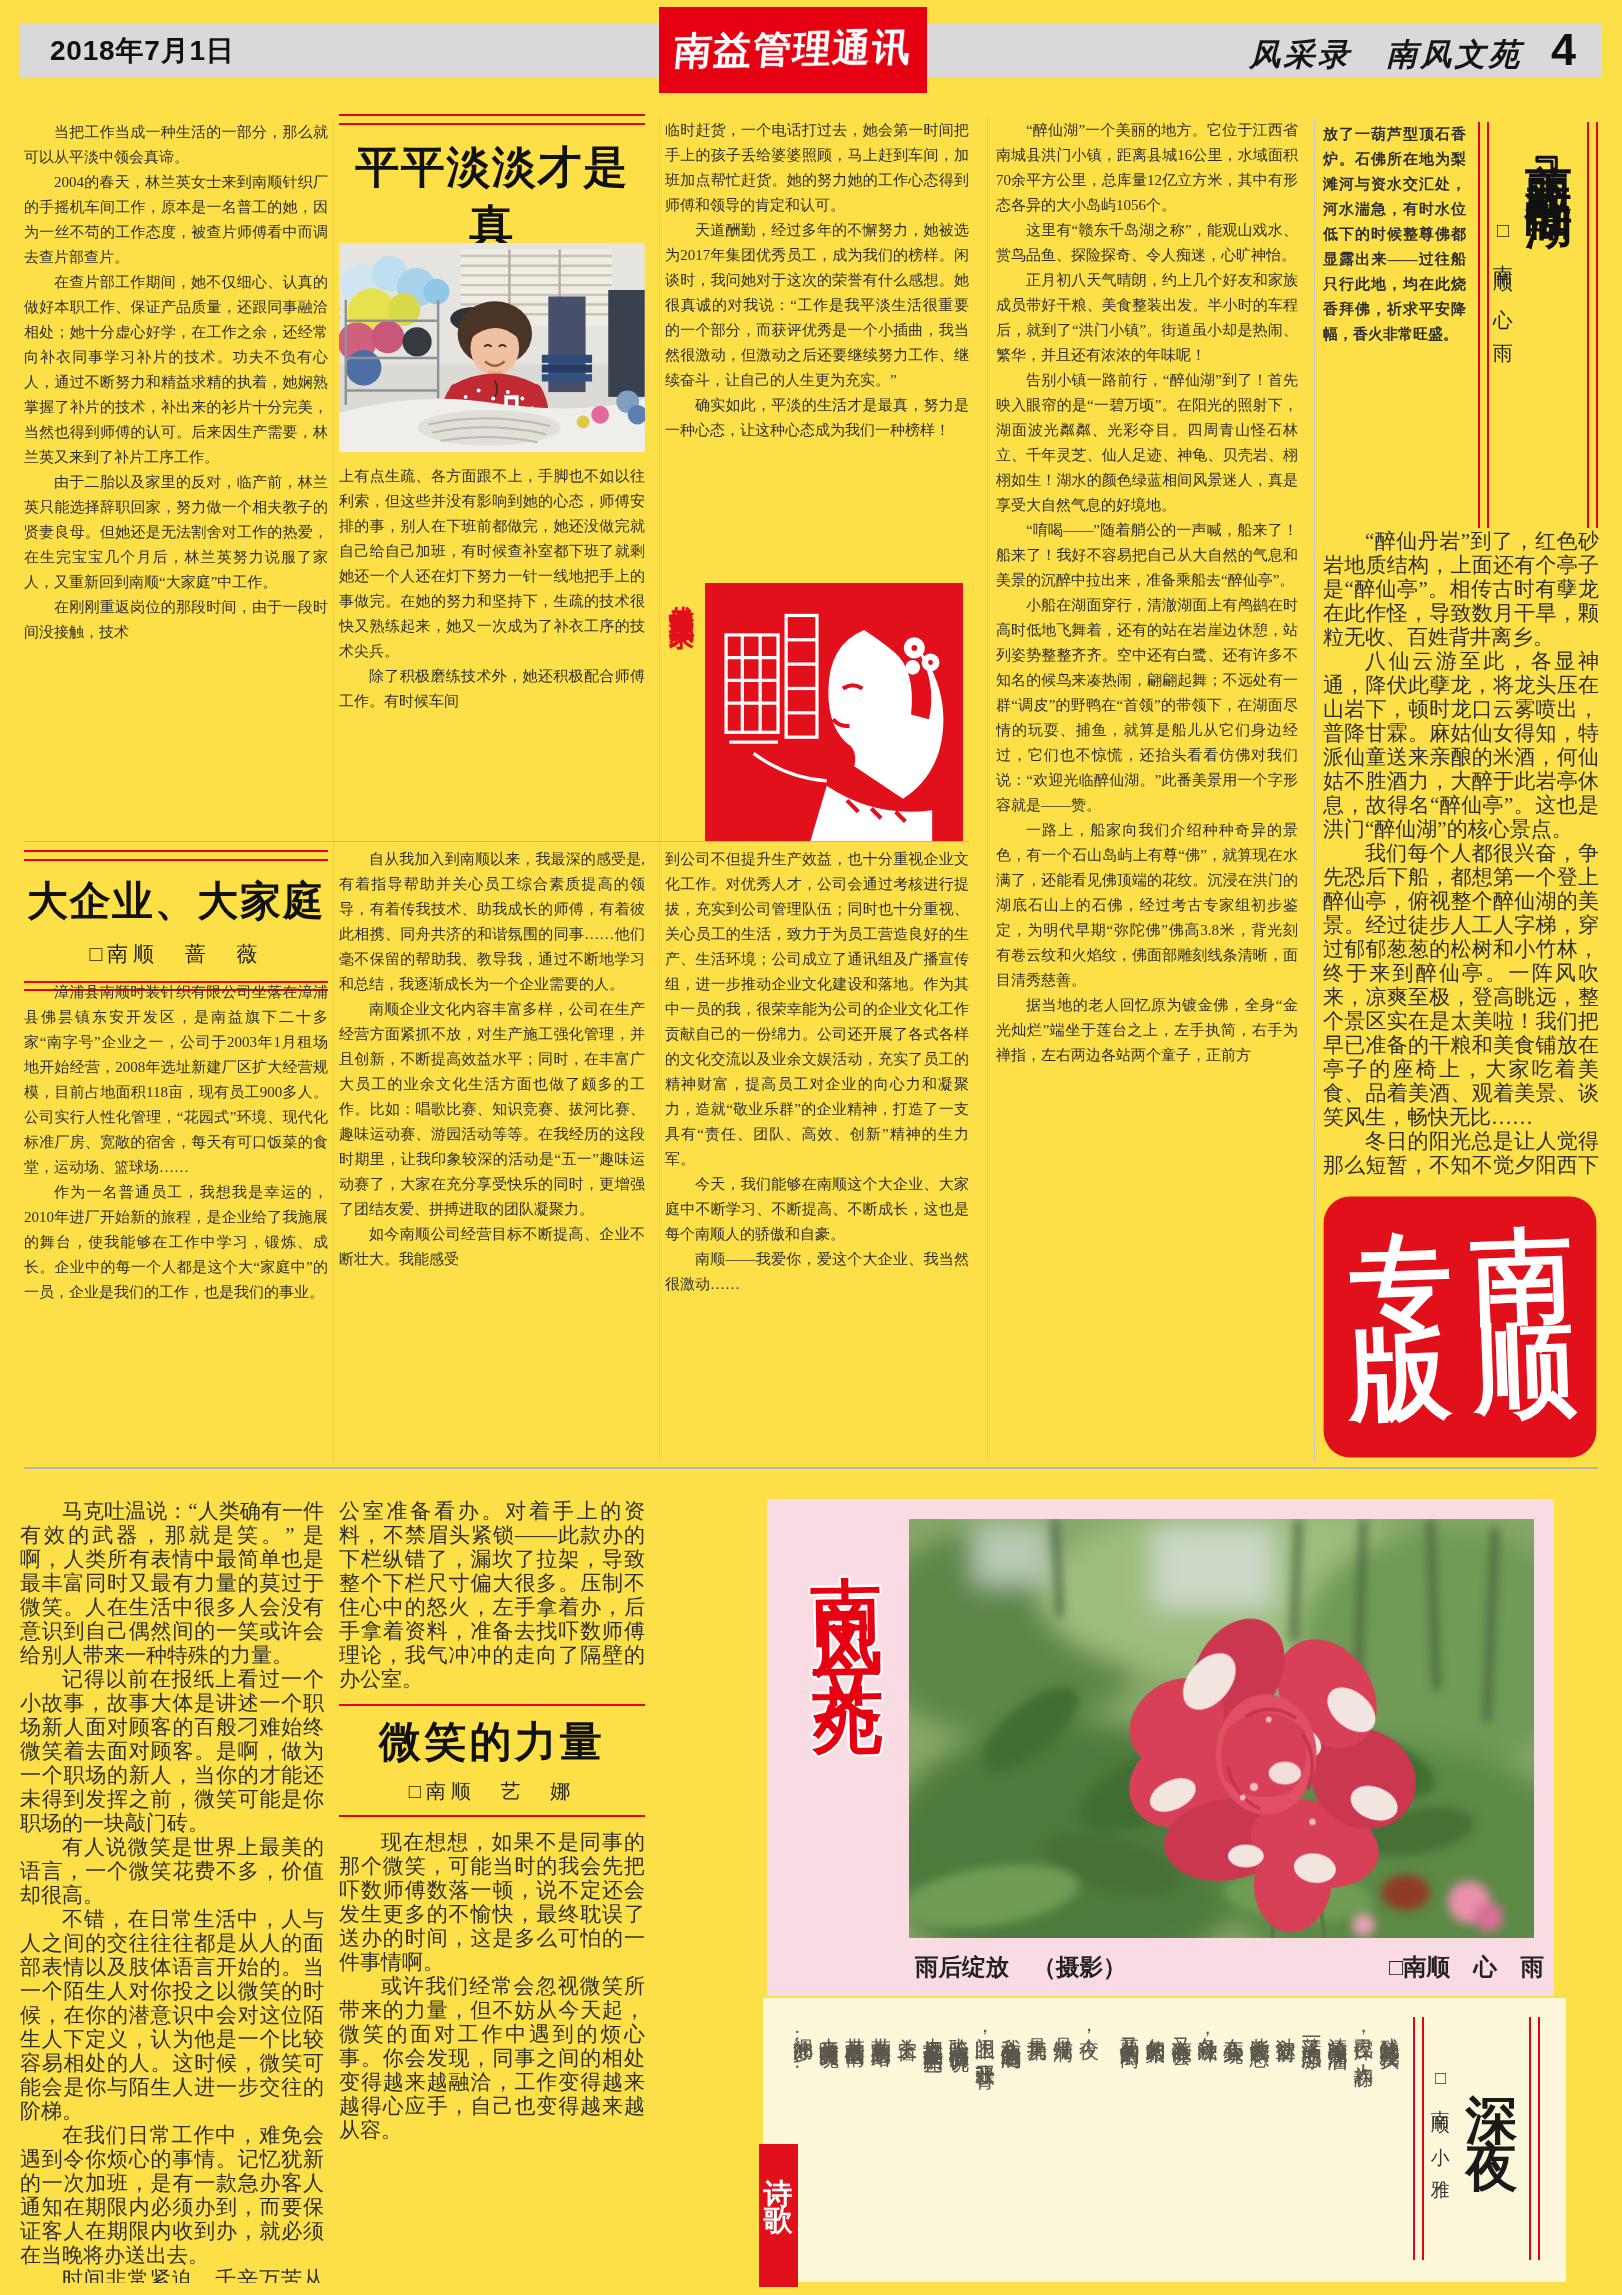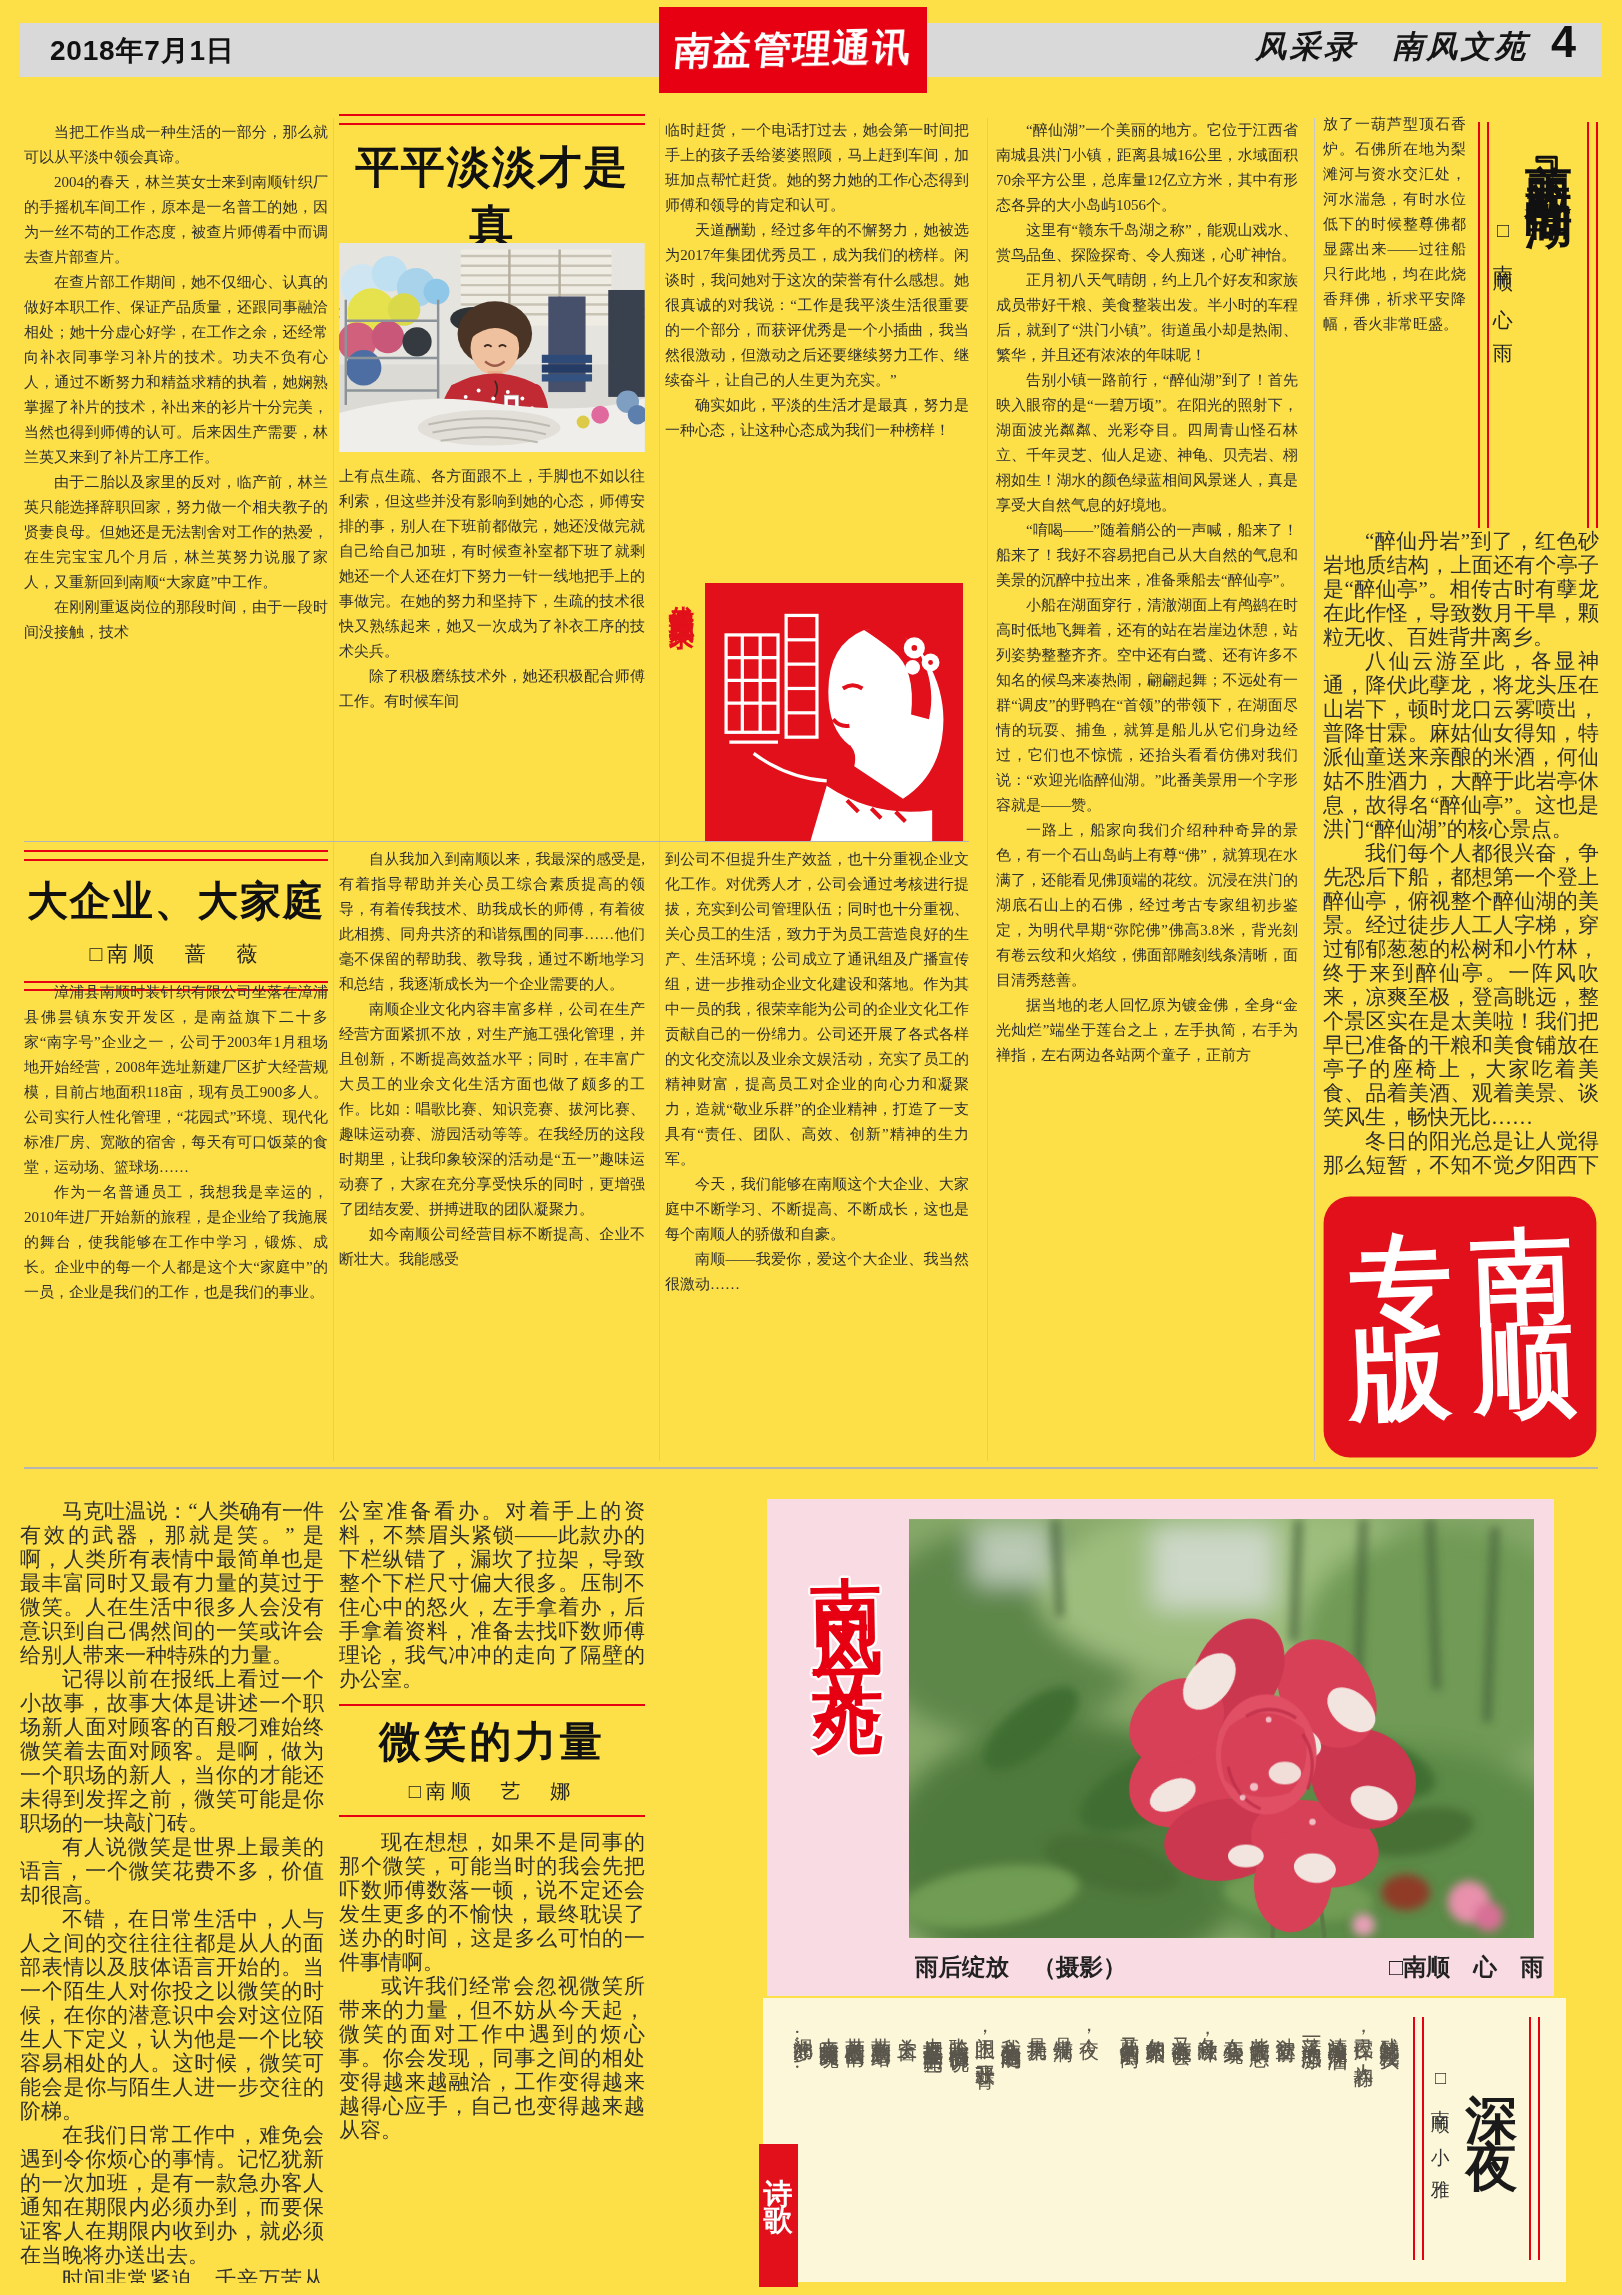--- a/index.html
+++ b/index.html
@@ -18,21 +18,21 @@
   }
   .abs{position:absolute;}
   
   .header-bar{left:20px;top:23px;width:1582px;height:54px;background:var(--gray-bar);}
   .header-date{left:50px;top:32px;font-family:"Liberation Sans","DejaVu Sans",sans-serif;
     font-size:28px;font-weight:bold;color:#111;letter-spacing:0.8px;}
   .masthead{left:659px;top:6.5px;width:268px;height:86px;background:var(--red);
     display:flex;align-items:center;justify-content:center;}
   .masthead-title{color:#fff;font-size:38px;font-weight:bold;transform:skewX(-6deg) rotate(-1deg);
     letter-spacing:1.6px;text-shadow:0.8px 0.8px 0 rgba(255,255,255,.25);}
-  .header-right{right:47px;top:16px;display:flex;align-items:baseline;gap:22px;}
+  .header-right{right:47px;top:24px;display:flex;align-items:baseline;gap:28px;}
   .header-sections{font-size:31px;font-weight:bold;font-style:italic;color:#151515;letter-spacing:3.2px;}
   .header-pagenum{font-family:"Liberation Sans","DejaVu Sans",sans-serif;font-size:45px;font-weight:bold;color:#111;}
   
   .body-text{font-size:15px;line-height:25px;text-align:justify;overflow:hidden;}
   .body-text .para{margin:0;text-indent:2em;}
   .body-text .para.flush{text-indent:0;}
   .body-text-sm{font-size:21px;line-height:24px;}
   .rule2{height:6.5px;border-top:2px solid var(--red);border-bottom:2px solid var(--red);}
   .vrule2{width:7.3px;border-left:2px solid var(--red);border-right:2px solid var(--red);align-self:stretch;}
   .headline{font-weight:bold;color:#111;text-align:center;}
@@ -295,21 +295,21 @@
       <p class="para">据当地的老人回忆原为镀金佛，全身“金光灿烂”端坐于莲台之上，左手执简，右手为禅指，左右两边各站两个童子，正前方</p>
     </div>
 
   <div class="abs vtitle-block" style="left:1478px;top:122px;width:120px;height:406px;">
     <div class="vrule2"></div>
     <div class="vtext vbyline">□南顺　心　雨</div>
     <div class="vtext vtitle">美丽『醉仙湖』</div>
     <div class="vrule2"></div>
   </div>
 
-  <div class="abs body-text" style="left:1323px;top:112px;width:143px;height:399px;">
+  <div class="abs body-text" style="left:1323px;top:122px;width:143px;height:399px;font-weight:bold;">
       <p class="para flush">放了一葫芦型顶石香炉。石佛所在地为梨滩河与资水交汇处，河水湍急，有时水位低下的时候整尊佛都显露出来——过往船只行此地，均在此烧香拜佛，祈求平安降幅，香火非常旺盛。</p>
     </div>
 
   <div class="abs body-text" style="left:1323px;top:529px;width:276px;height:649px;font-size:21px;line-height:24px;">
       <p class="para">“醉仙丹岩”到了，红色砂岩地质结构，上面还有个亭子是“醉仙亭”。相传古时有孽龙在此作怪，导致数月干旱，颗粒无收、百姓背井离乡。</p>
       <p class="para">八仙云游至此，各显神通，降伏此孽龙，将龙头压在山岩下，顿时龙口云雾喷出，普降甘霖。麻姑仙女得知，特派仙童送来亲酿的米酒，何仙姑不胜酒力，大醉于此岩亭休息，故得名“醉仙亭”。这也是洪门“醉仙湖”的核心景点。</p>
       <p class="para">我们每个人都很兴奋，争先恐后下船，都想第一个登上醉仙亭，俯视整个醉仙湖的美景。经过徒步人工人字梯，穿过郁郁葱葱的松树和小竹林，终于来到醉仙亭。一阵风吹来，凉爽至极，登高眺远，整个景区实在是太美啦！我们把早已准备的干粮和美食铺放在亭子的座椅上，大家吃着美食、品着美酒、观着美景、谈笑风生，畅快无比……</p>
       <p class="para">冬日的阳光总是让人觉得那么短暂，不知不觉夕阳西下了，我们也要离开“醉仙湖”了心里真的有些依依不舍，不舍这流连忘返的幻美胜境！</p>
     </div>
 

